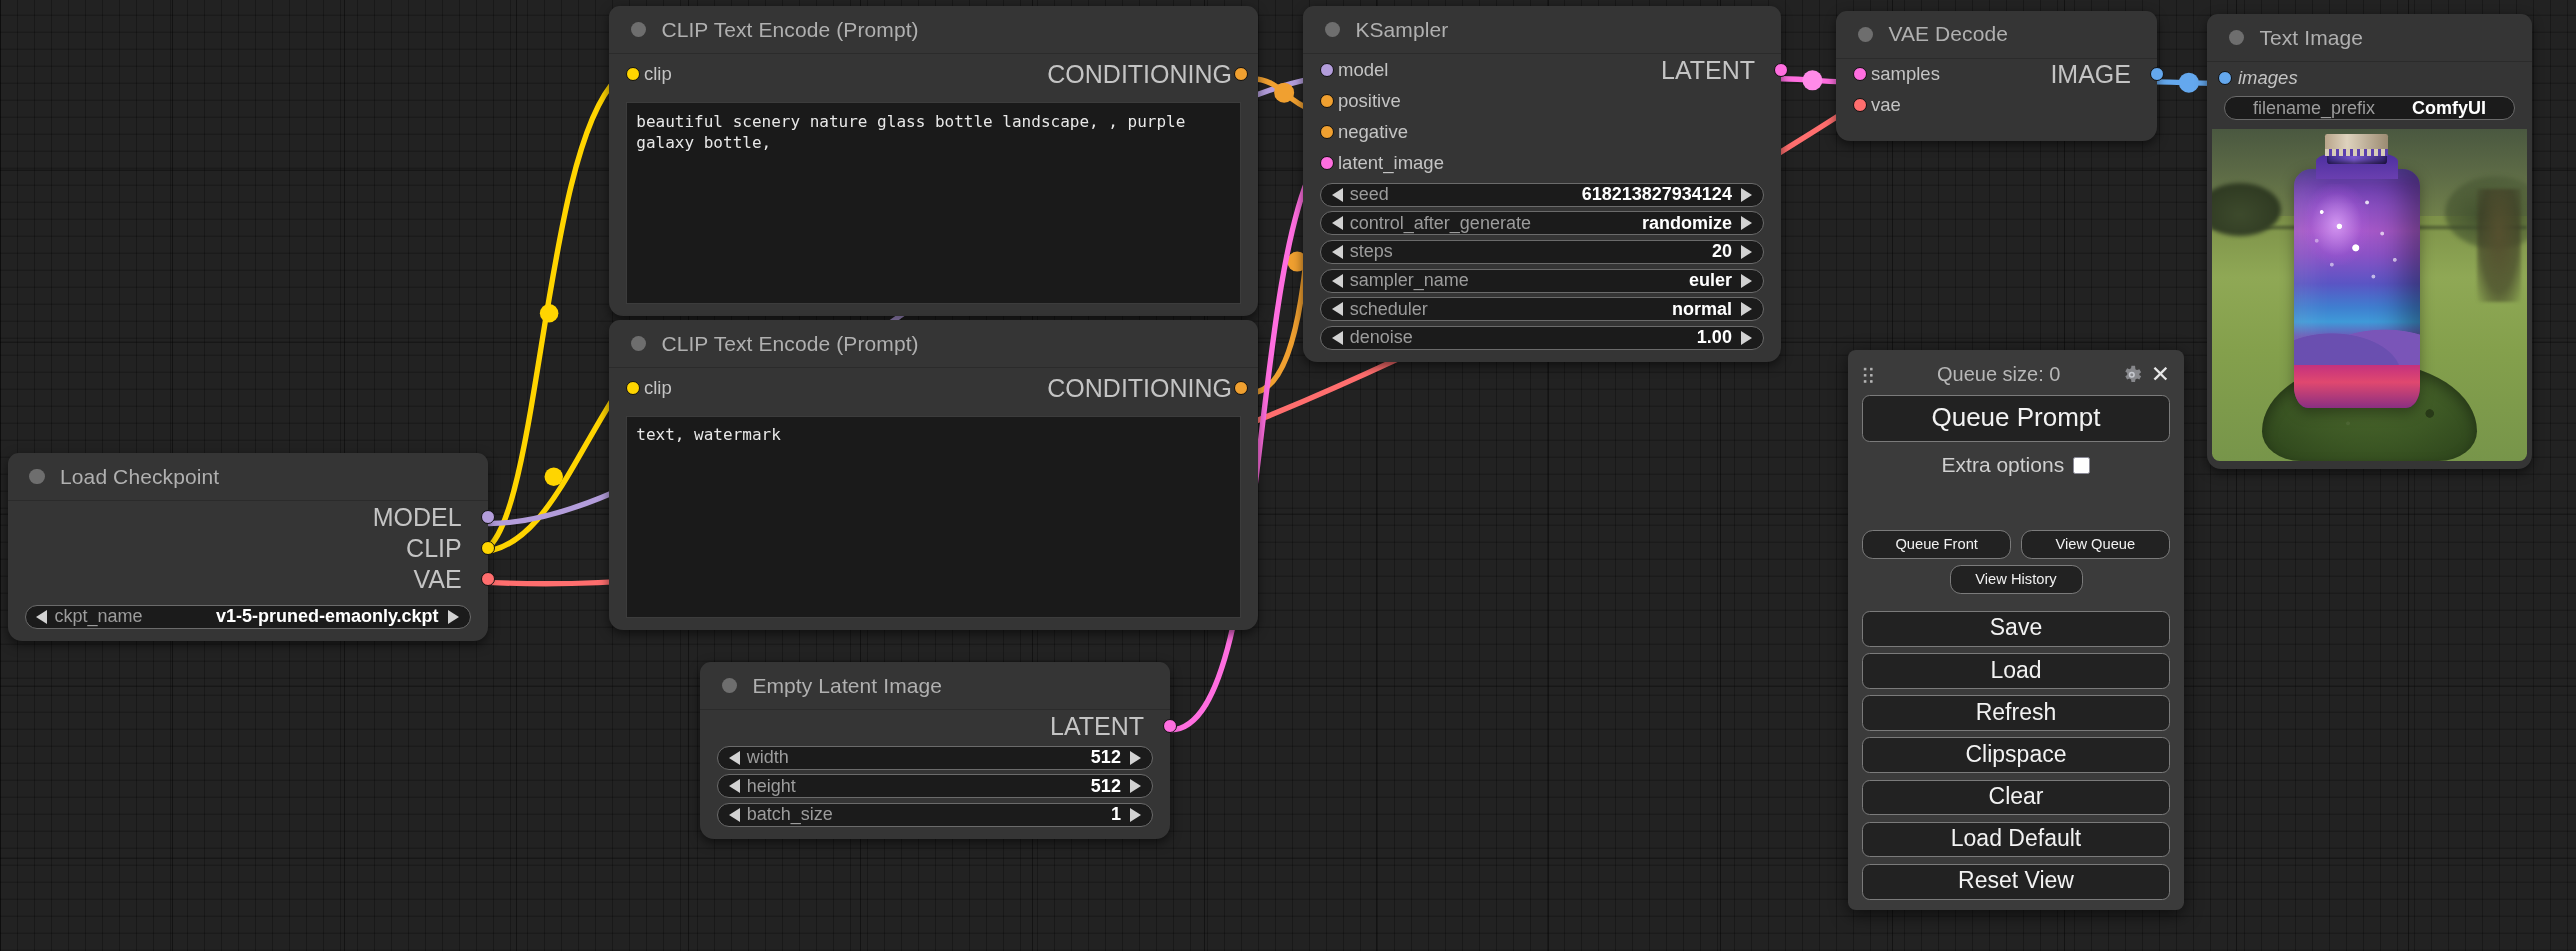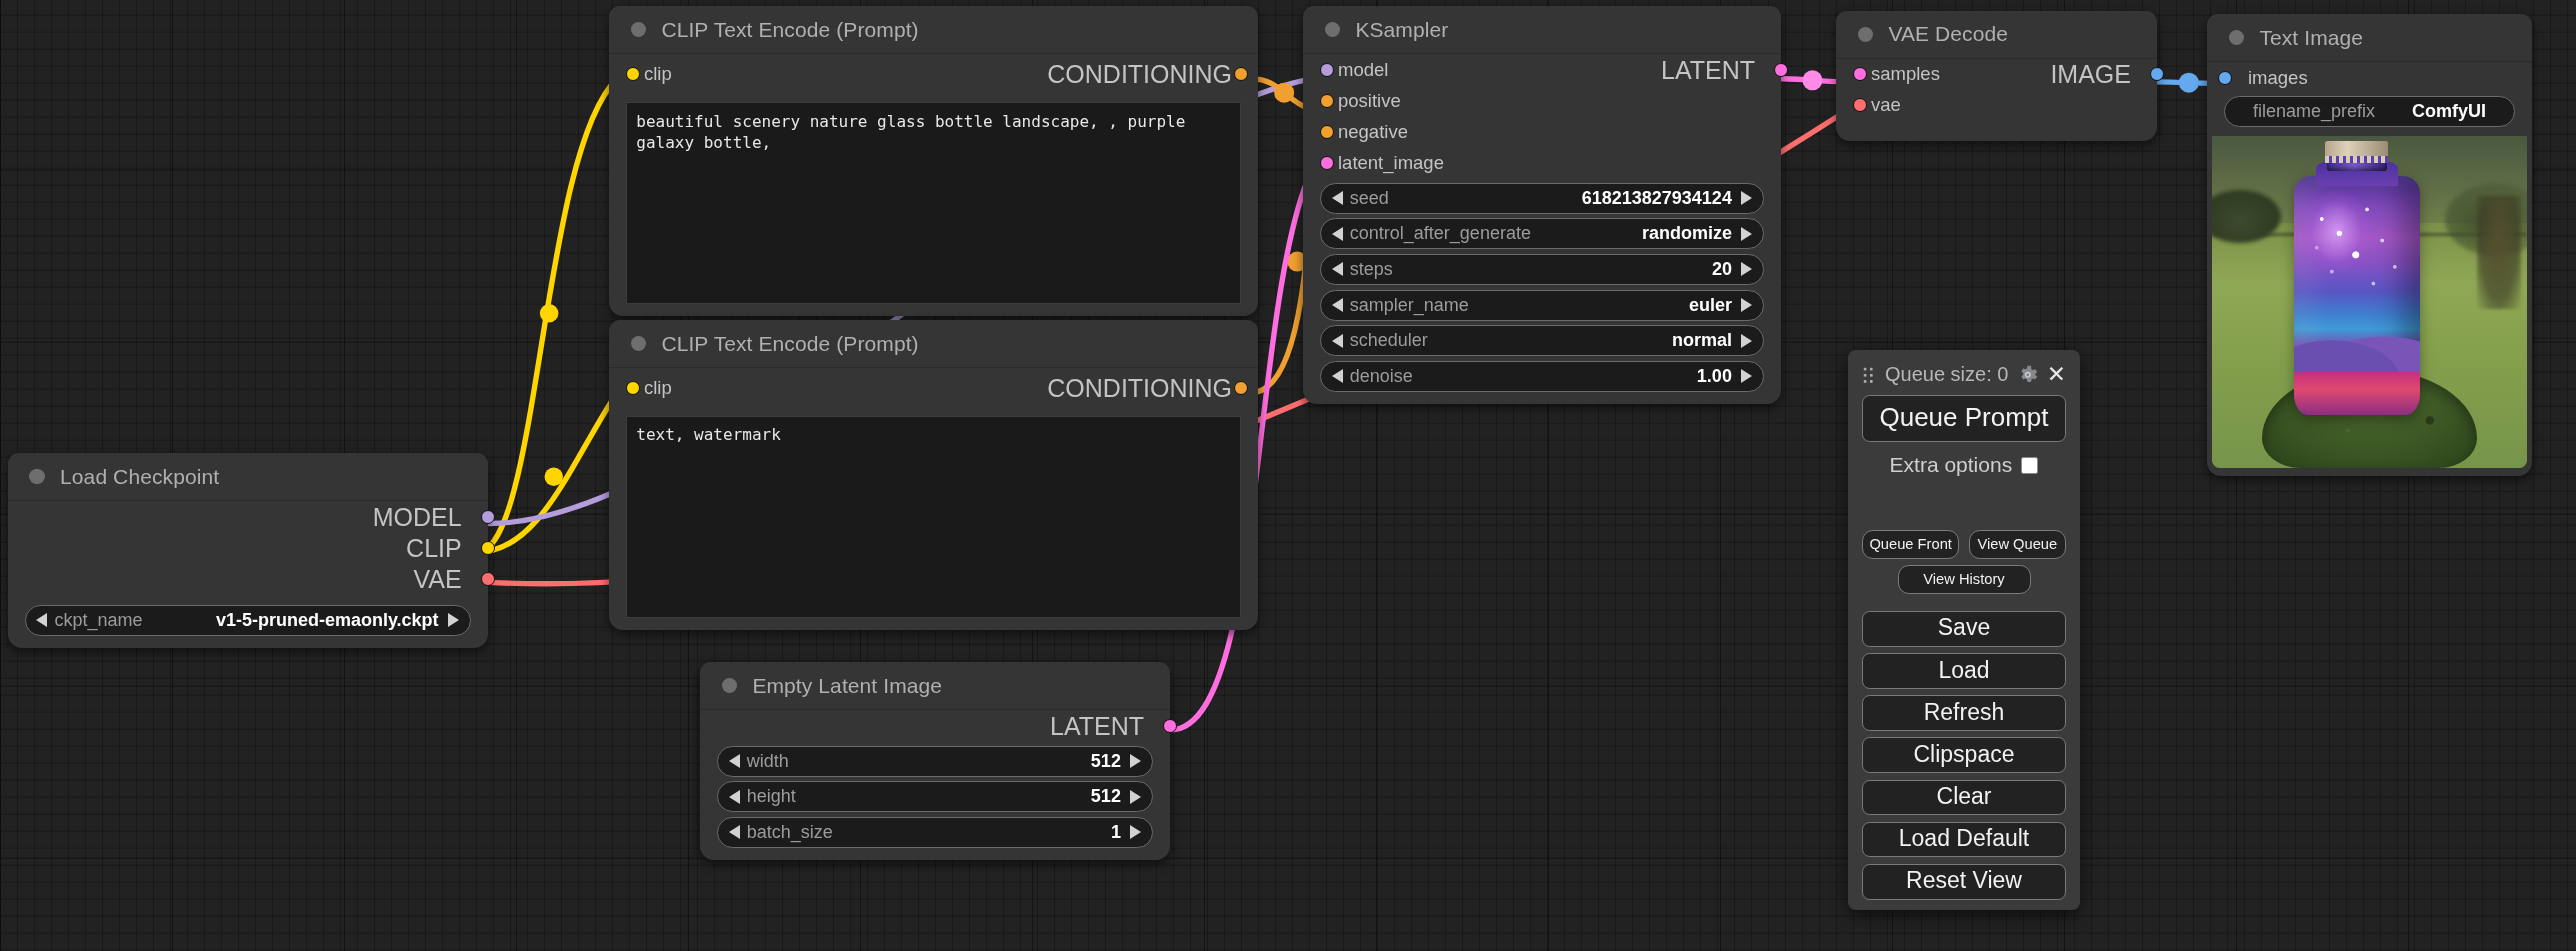--- a/index.html
+++ b/index.html
@@ -70,21 +70,21 @@
     width: 14px; height: 14px; border-radius: 50%;
     border: 1.5px solid #101010;
     top: 50%; transform: translateY(-50%);
   }
   .port.out { right: -7px; }
 
   
   .widget {
     position: relative;
     margin: 4.6px 17px 0 17px;
-    height: 31px;
+    height: 24px;
     background: #1b1b1b;
     border: 0.8px solid #6b6b6b;
     border-radius: 15.4px;
     display: flex; align-items: center;
     padding: 0 10.8px;
   }
   .widget .arrow {
     width: 0; height: 0; flex: none;
     border-top: 7.7px solid transparent;
     border-bottom: 7.7px solid transparent;
@@ -232,21 +232,21 @@
   }
   .jar-lid:after {
     content:""; position:absolute; left:0; right:0; bottom:-4.6px; height:6.2px;
     background: repeating-linear-gradient(90deg,#d8ccb8 0 3.9px,#5b3fae 3.9px 7px);
   }
 
   
   #menu {
     position: absolute;
     left: 1848px; top: 350px;
-    width: 232px;
+    width: 336px;
     background: #3b3b3b;
     border-radius: 7.7px;
     box-shadow: 0 4.6px 17px rgba(0,0,0,.6);
     padding: 7.7px 14px 10.8px 14px;
   }
   .menu-head {
     display: flex; align-items: center;
     height: 34px; gap: 7.7px;
   }
   .drag-handle {
@@ -495,21 +495,21 @@
   </div>
 
   <div class="node" style="left:2207px; top:14px; width:325px;">
     <div class="node-header">
       <span class="node-dot"></span>
       <span class="node-title">Text Image</span>
     </div>
     <div class="node-body" style="padding-bottom:7.7px;">
       <div class="slot-row">
         <span class="port" style="background:#64a8ee; left:10.8px;"></span>
-        <span class="slot-in-label" style="padding-left:41px;">images</span>
+        <span class="slot-in-label" style="padding-left:31px;font-style:italic;">images</span>
       </div>
       <div class="widget no-arrows" style="margin-top:3.1px;">
         <span class="wname">filename_prefix</span>
         <span class="wval">ComfyUI</span>
       </div>
       <div class="img-wrap">
         <div class="scene">
           <div class="sky-far"></div>
           <div class="field"></div>
           <div class="hedgerow"></div>

